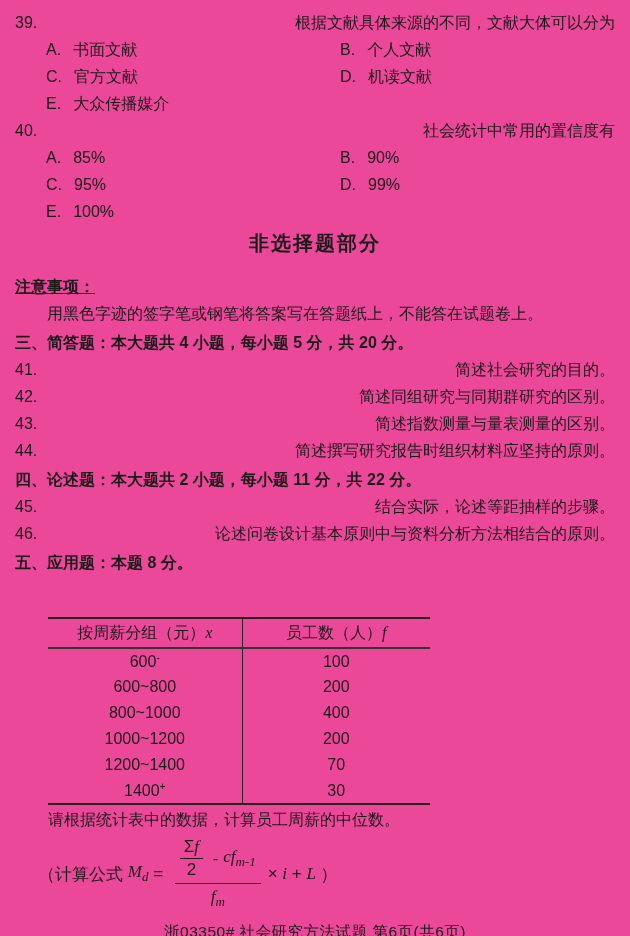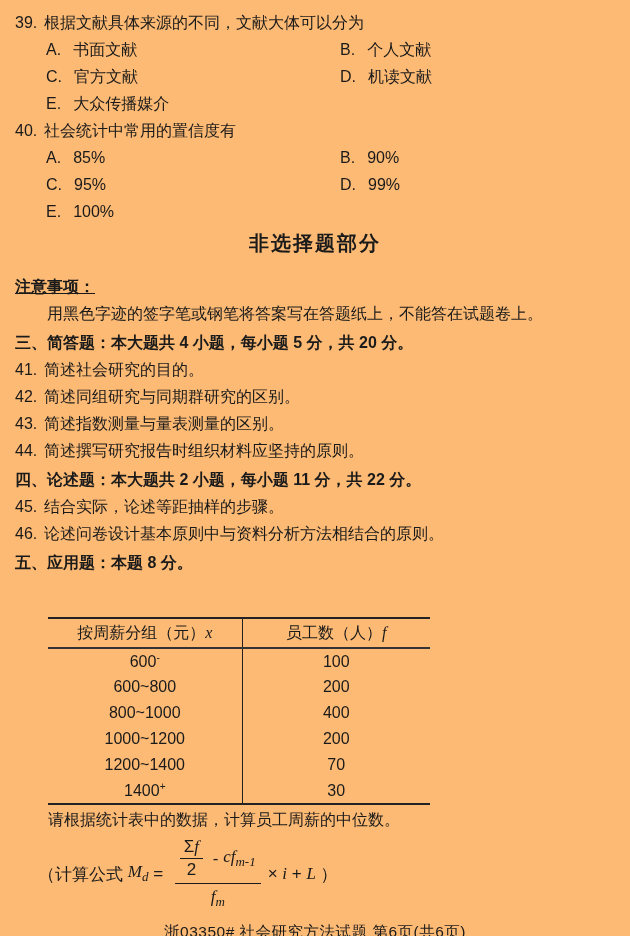--- a/index.html
+++ b/index.html
@@ -1,29 +1,29 @@
 <!DOCTYPE html>
 <html><head>
 <meta charset="utf-8">
 <style>
   * { margin:0; padding:0; box-sizing:border-box; }
   html,body { background:#ffffff; }
   .page {
     position:relative;
     width:630px; height:936px;
-    background:#fdba74;
+    background:#ec4899;
     color:#1a1a1a;
     font-family:"Liberation Sans","DejaVu Sans",sans-serif;
     font-size:16px;
     padding:9px 15px 0 15px;
     overflow:hidden;
   }
   .qline { display:flex; line-height:27px; }
   .qnum { flex:0 0 29px; }
-  .qtext { flex:1; }
+  .qtext { flex:1;text-align:right; }
   .opt-row { display:flex; line-height:27px; }
   .opt { display:flex; }
   .opt-left { margin-left:31px; width:294px; }
   .opt-label { margin-right:12px; }
   .part-heading {
     text-align:center; font-weight:bold; font-size:20px;
     line-height:32px; margin-top:2px; letter-spacing:2px;
   }
   .notice-title { font-weight:bold; line-height:27px; margin-top:14px;text-decoration:underline; }
   .notice-body { line-height:27px; text-indent:32px; }

